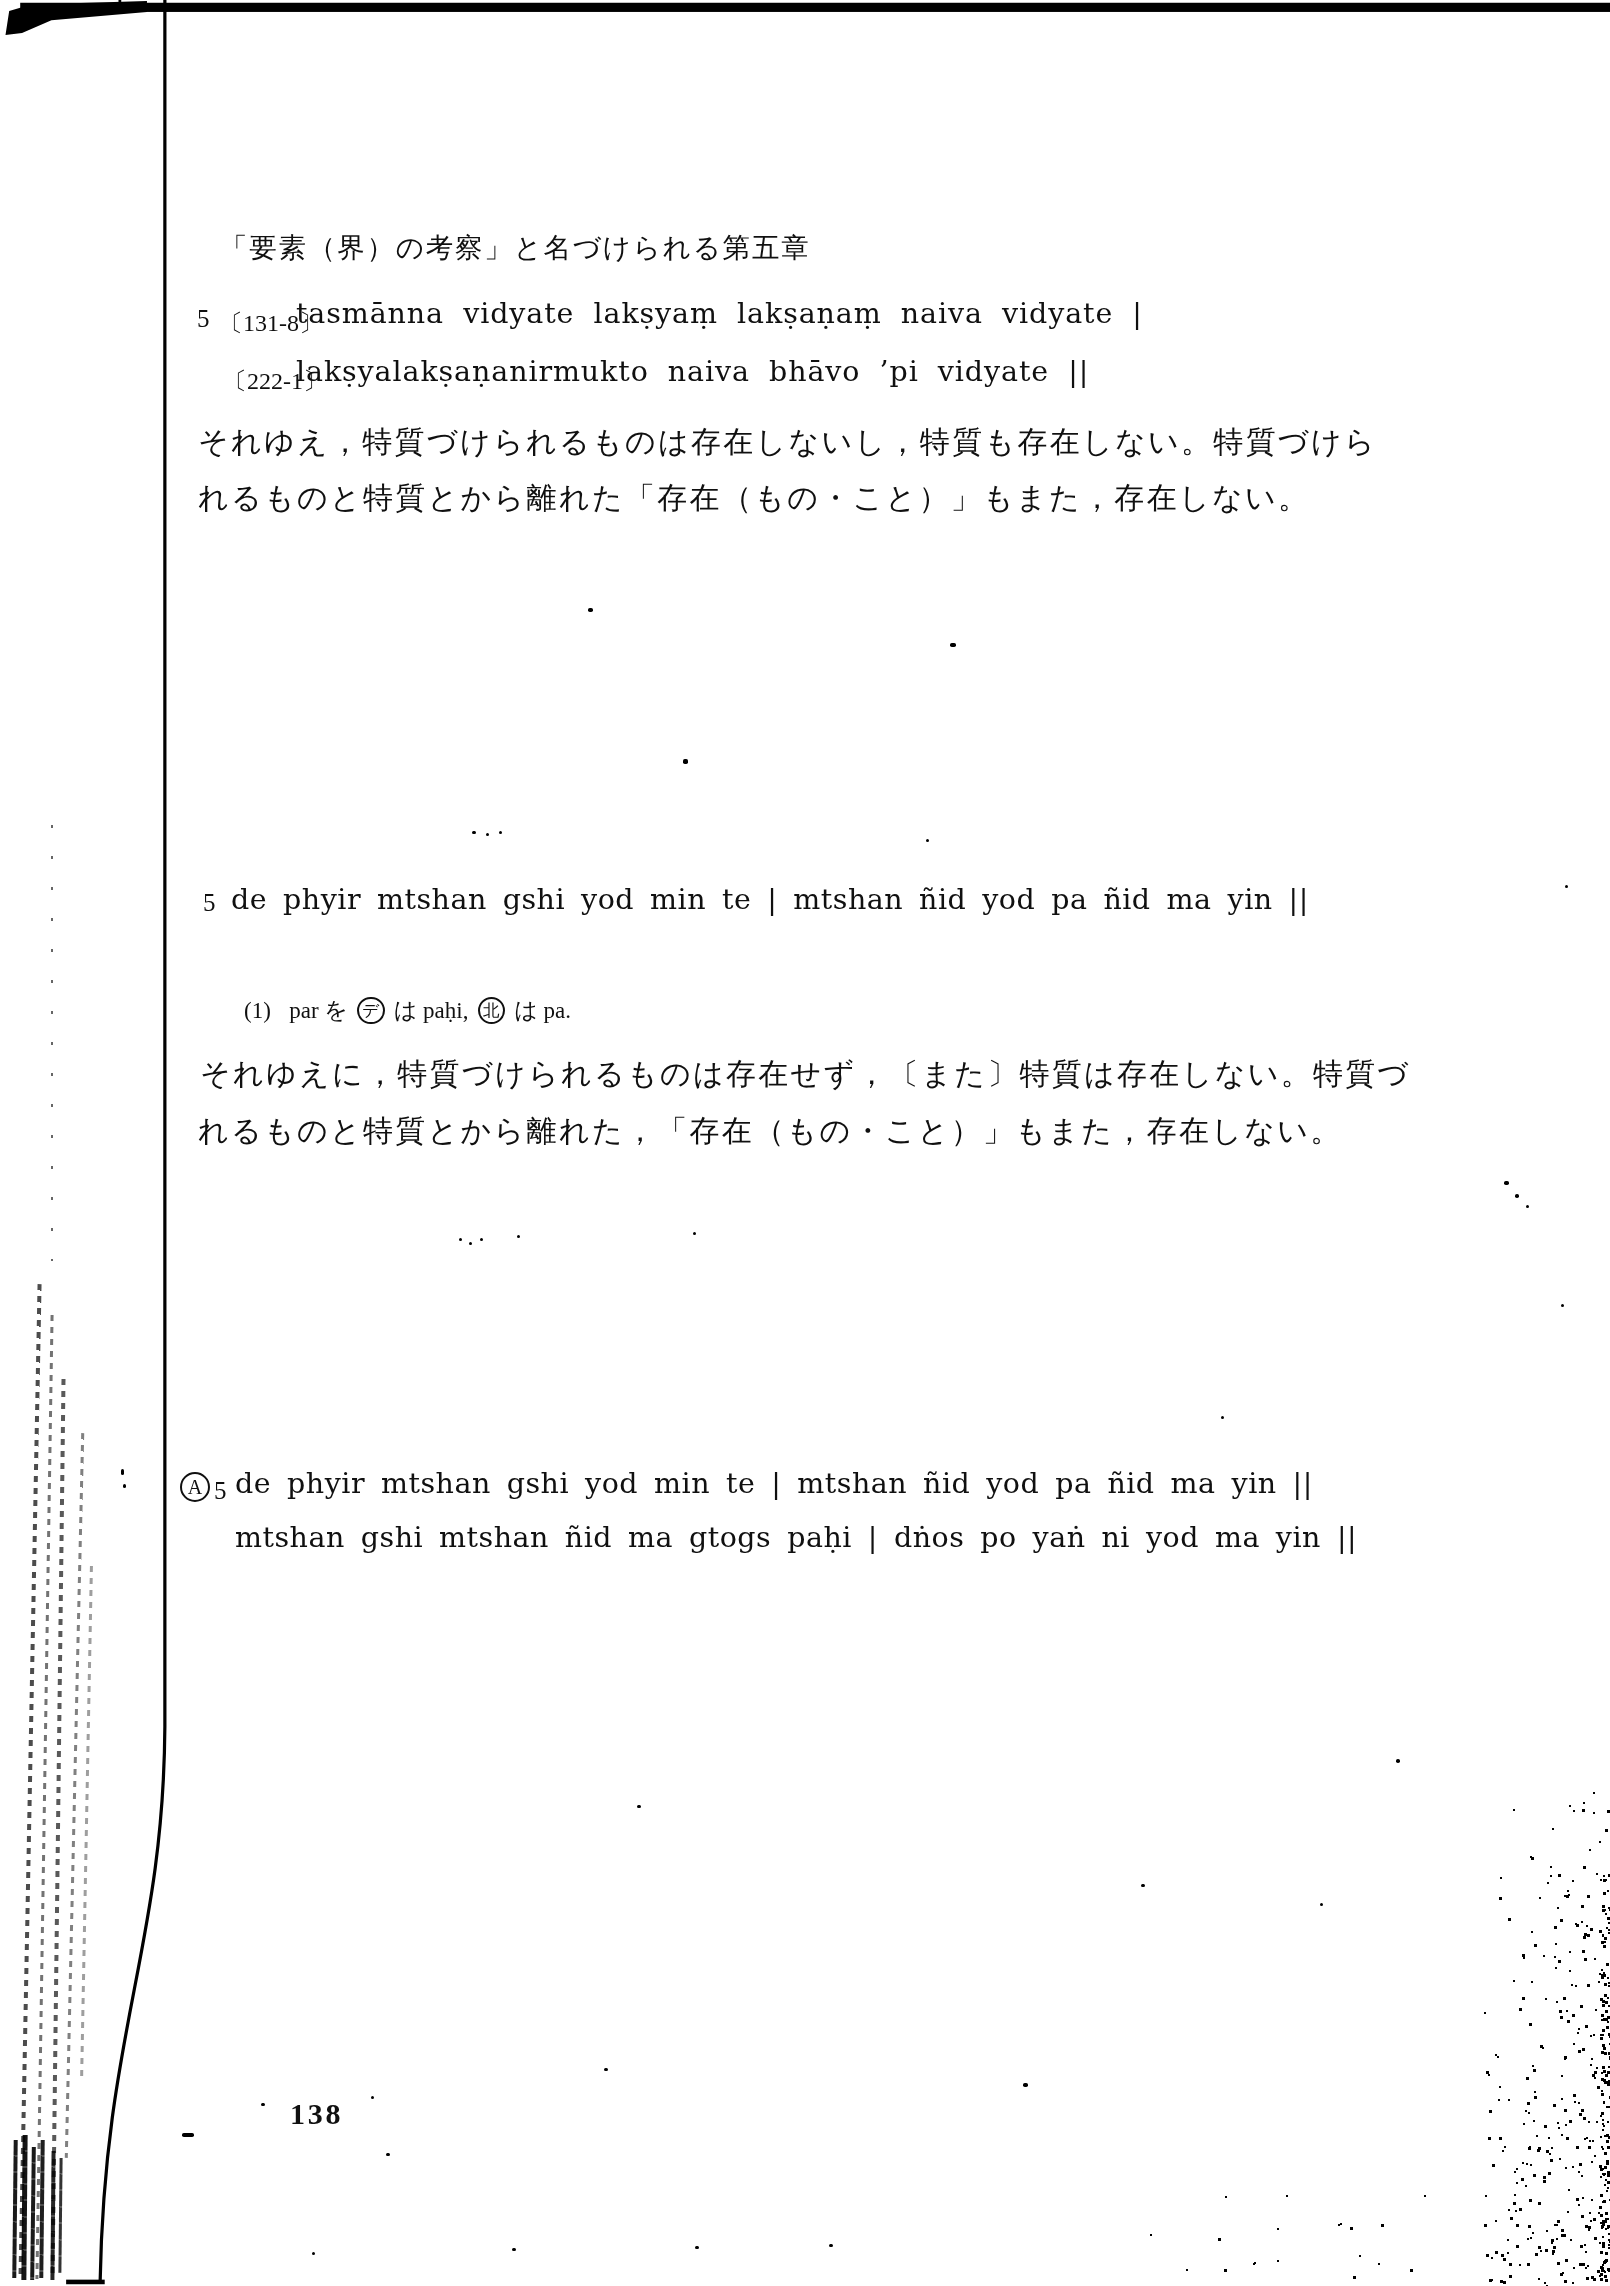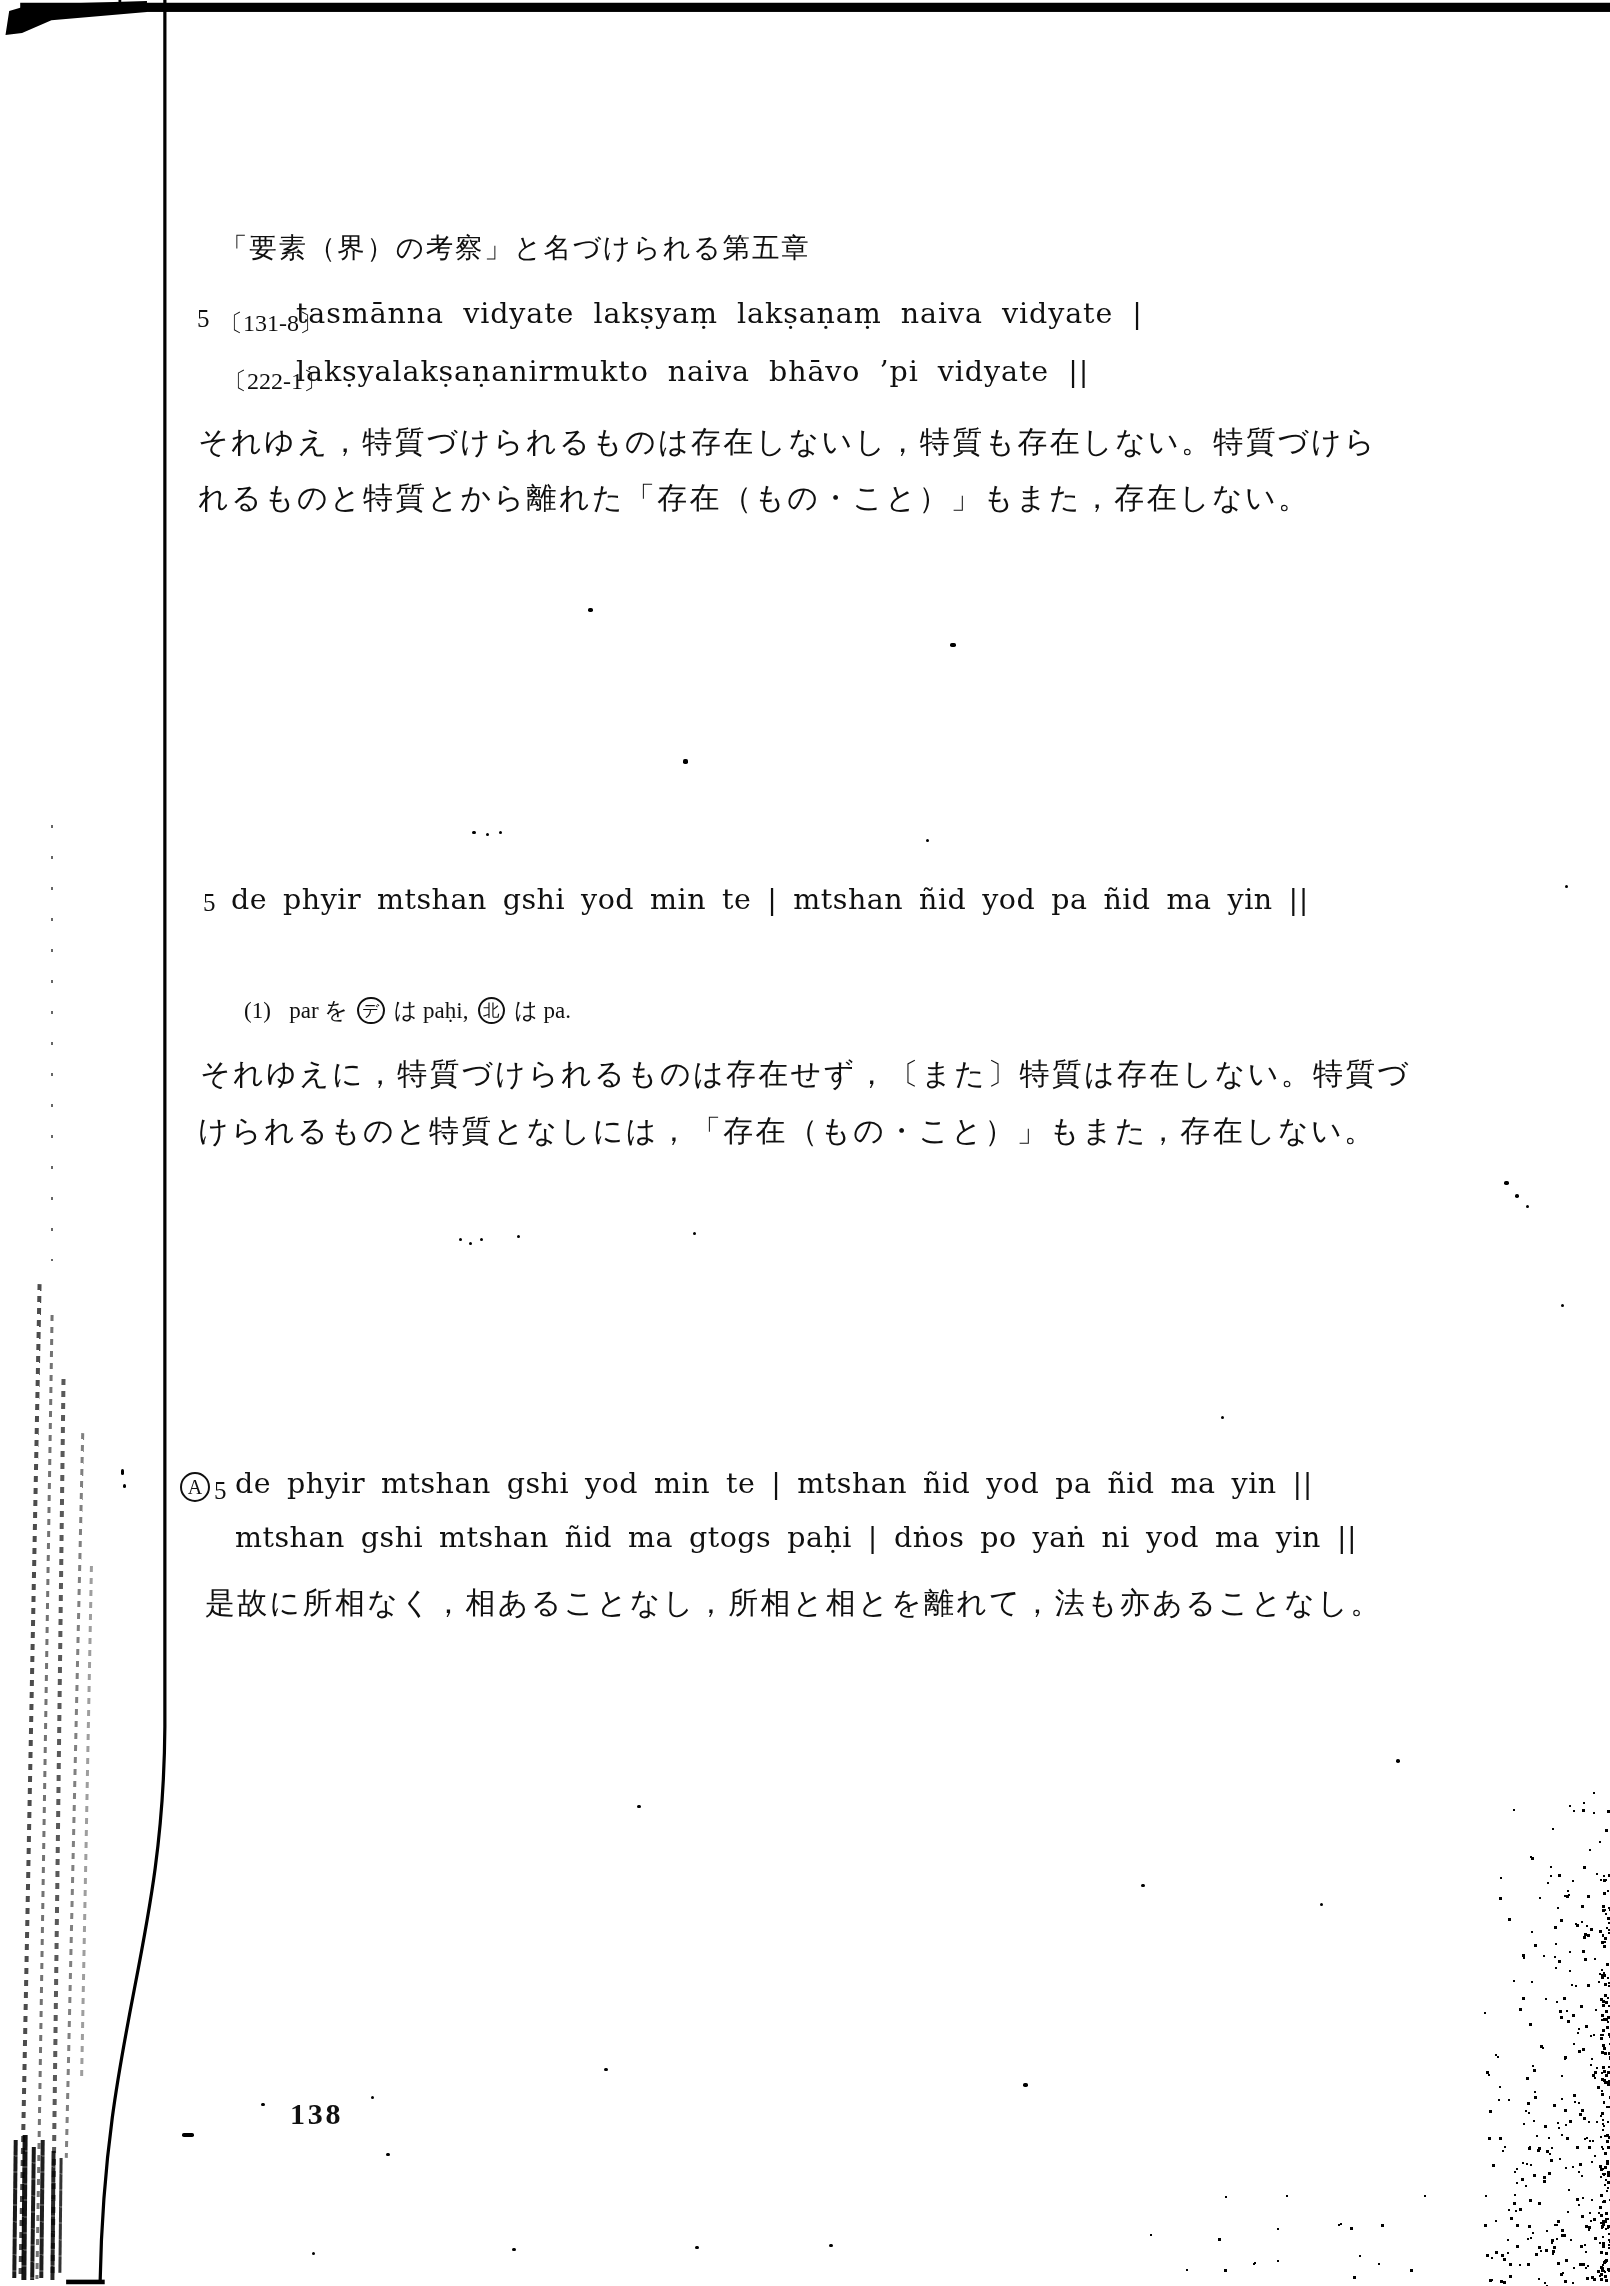--- a/index.html
+++ b/index.html
@@ -588,25 +588,24 @@
   <div class="t fn">
     <span class="mk">(1)</span>
     <span>par を</span>
     <span class="circ">デ</span>
     <span>は paḥi,</span>
     <span class="circ">北</span>
     <span>は pa.</span>
   </div>
 
   <div class="t jp" style="left:200px;top:1054px">それゆえに，特質づけられるものは存在せず，〔また〕特質は存在しない。特質づ</div>
-  <div class="t jp" style="left:198px;top:1111px">けられるものと特質となしには，「存在（もの・こと）」もまた，存在しない。</div>
+  <div class="t jp" style="left:198px;top:1111px">れるものと特質とから離れた，「存在（もの・こと）」もまた，存在しない。</div>
 
   <span class="circ circA" style="left:180px;top:1472px">A</span>
   <span class="t num" style="left:214px;top:1477px">5</span>
   <span class="t tib" style="left:235px;top:1467px">de phyir mtshan gshi yod min te | mtshan ñid yod pa ñid ma yin ||</span>
   <span class="t tib" style="left:235px;top:1521px">mtshan gshi mtshan ñid ma gtogs paḥi | dṅos po yaṅ ni yod ma yin ||</span>
 
-  <div class="t jp" style="left:205px;top:1583px">是故に所相なく，相あることなし，所相と相とを離れて，法も亦あることなし。</div>
 
   <div class="t pagenum">138</div>
 
 </div>
 
 
 </body></html>

